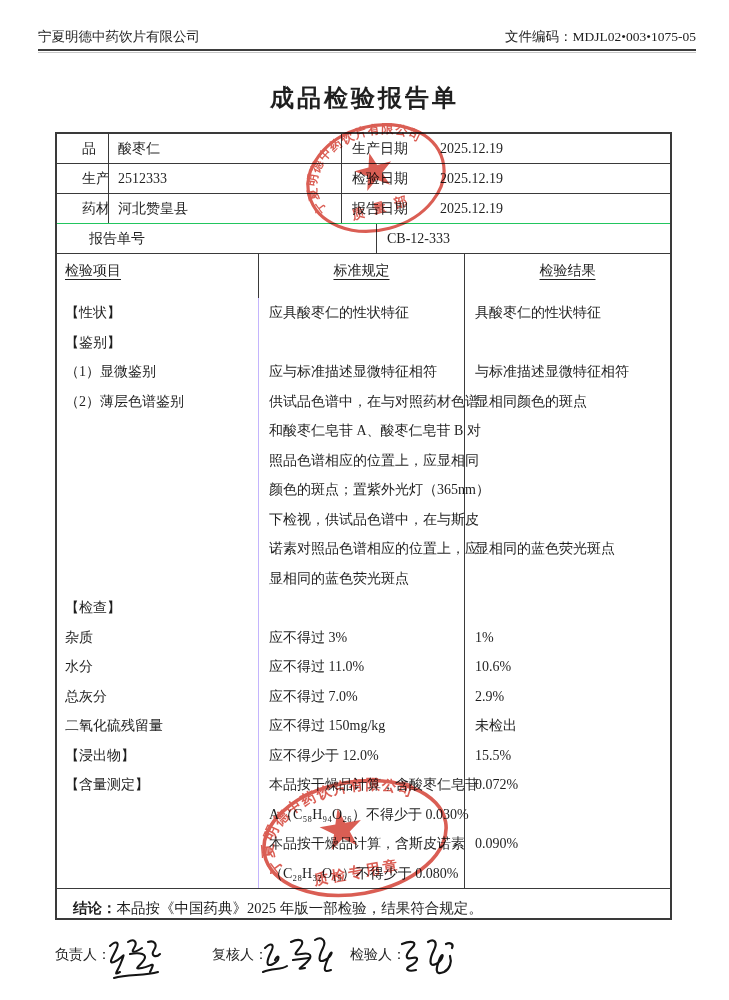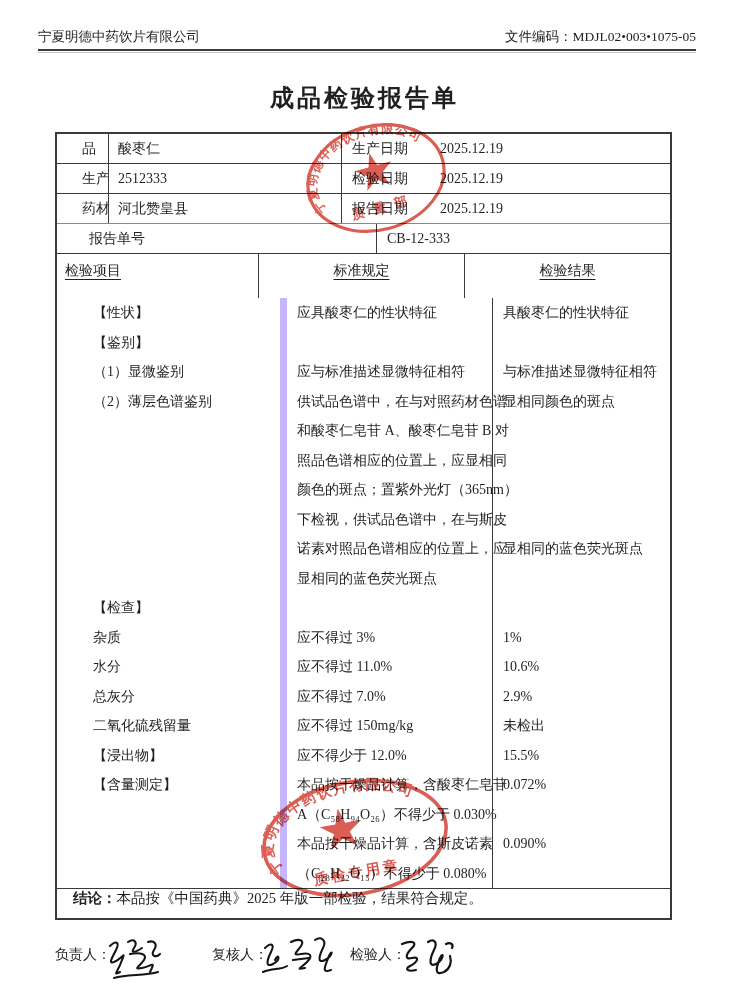--- a/index.html
+++ b/index.html
@@ -40,30 +40,30 @@
   .c-merged  { width:295px; padding-left:7px; border-right:1px solid #3a3a3a;margin-left:25px; }
   
   .main-head { display:flex; height:44px; }
   .mh { font-size:14px; padding-top:8px; }
   .mh span { text-decoration:underline; text-underline-offset:4px; }
   .mh1 { width:202px; padding-left:8px; border-right:1px solid #3a3a3a; }
   .mh2 { width:206px; text-align:center; border-right:1px solid #3a3a3a; }
   .mh3 { flex:1; text-align:center; }
   .main-body { display:flex; }
   .mcol { display:flex; flex-direction:column; }
-  .mcol1 { width:202px; border-right:7px solid #c4b5fd;margin-left:28px; }
+  .mcol1 { width:202px; border-right:1px solid #c4b5fd; }
   .mcol2 { width:206px; border-right:1px solid #3a3a3a; }
   .mcol3 { flex:1; }
   .mline { height:29.5px; line-height:29.5px; font-size:14px; white-space:nowrap; overflow:visible; }
   .mcol1 .mline { padding-left:8px; }
   .mcol2 .mline { padding-left:10px; }
   .mcol3 .mline { padding-left:10px; }
   
   .concl-row {
-    display:flex; align-items:flex-start; height:30px;
+    display:flex; align-items:flex-end; height:30px;
     border-top:1px solid #3a3a3a; font-size:14.5px; padding-left:16px;
   }
   .concl-row b { font-weight:bold; }
   
   .signs { position:absolute; left:0; top:930px; width:688px; height:60px; }
   .sig-label { position:absolute; top:16px; font-size:14px; }
   .sig-svg { position:absolute; }
   
   .stamp { position:absolute; mix-blend-mode:multiply; opacity:.82; pointer-events:none; }
   .stamp text { fill:#d23a2e; font-family:"Liberation Serif","DejaVu Serif",serif; font-weight:bold; }

